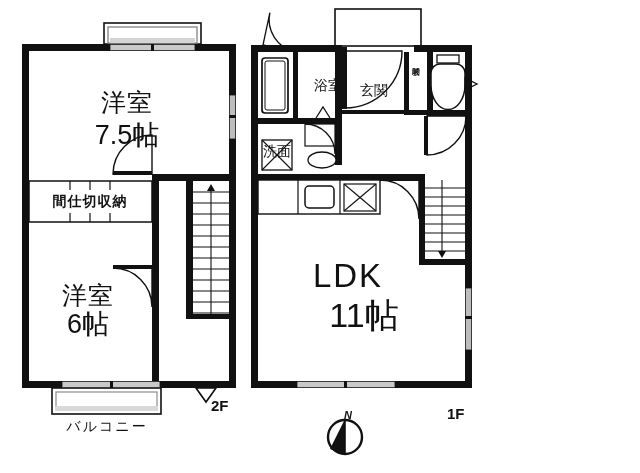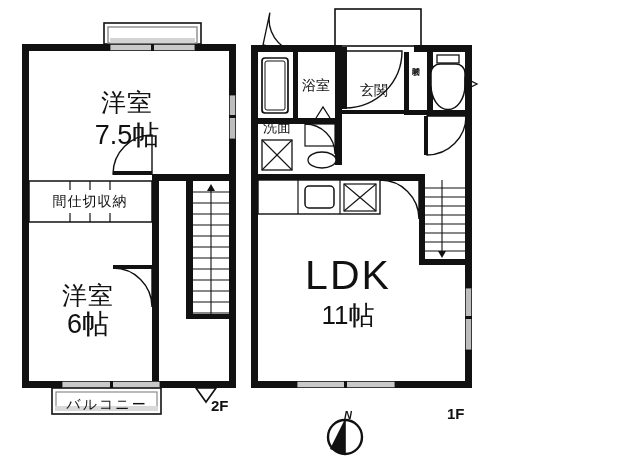--- a/index.html
+++ b/index.html
@@ -19,25 +19,25 @@
   }
   .lbl.c{transform:translate(-50%,-50%);}
   .vert{
     writing-mode:vertical-rl;
     text-orientation:upright;
     white-space:nowrap;
     line-height:1;
   }
   .room-big{font-size:25px;font-weight:400;letter-spacing:1px;}
   .room-num{font-size:27px;font-weight:400;letter-spacing:0px;}
-  .ldk-t{font-size:41px;font-weight:400;letter-spacing:2px;}
-  .ldk-n{font-size:26px;font-weight:400;letter-spacing:0px;}
+  .ldk-t{font-size:33px;font-weight:400;letter-spacing:2px;}
+  .ldk-n{font-size:34px;font-weight:400;letter-spacing:0px;margin-left:16px;}
   .small{font-size:14px;font-weight:400;letter-spacing:0px;}
   .tiny{font-size:7.5px;font-weight:400;}
-  .store{font-size:14px;letter-spacing:1px;}
+  .store{font-size:14px;letter-spacing:1px;font-weight:bold;}
   .balc{font-size:14px;letter-spacing:2px;}
   .floorlbl{font-size:15px;font-weight:bold;}
   .nlbl{font-size:11px;font-weight:bold;font-style:italic;}
 </style>
 </head>
 <body>
 
 <svg id="plan" viewBox="0 0 640 473" xmlns="http://www.w3.org/2000/svg">
   <rect x="0" y="0" width="640" height="473" fill="#ffffff"></rect>
 
@@ -281,27 +281,27 @@
 <div>
 
   <div class="lbl c room-big" style="left:127px;top:102px;">洋室</div>
   <div class="lbl c room-num" style="left:127px;top:135px;text-align:right;">7.5帖</div>
 
   <div class="lbl c store" style="left:90px;top:201px;">間仕切収納</div>
 
   <div class="lbl c room-big" style="left:88px;top:295px;">洋室</div>
   <div class="lbl c room-num" style="left:88px;top:324px;">6帖</div>
 
-  <div class="lbl c balc" style="left:107px;top:404px;">バルコニー</div>
+  <div class="lbl c balc" style="left:107px;top:426px;">バルコニー</div>
 
   <div class="lbl floorlbl" style="left:211px;top:398px;">2F</div>
 
-  <div class="lbl c small" style="left:316px;top:85px;">浴室</div>
-
-  <div class="lbl c small" style="left:277px;top:127px;">洗面</div>
+  <div class="lbl c small" style="left:328px;top:85px;">浴室</div>
+
+  <div class="lbl c small" style="left:277px;top:151px;">洗面</div>
 
   <div class="lbl c small" style="left:374px;top:90px;text-align:right;">玄関</div>
 
   <div class="lbl vert tiny" style="left:412px;top:62px;">玄関収納</div>
 
   <div class="lbl c ldk-t" style="left:348px;top:275px;">LDK</div>
   <div class="lbl c ldk-n" style="left:348px;top:315px;">11帖</div>
 
   <div class="lbl floorlbl" style="left:447px;top:406px;">1F</div>
 

